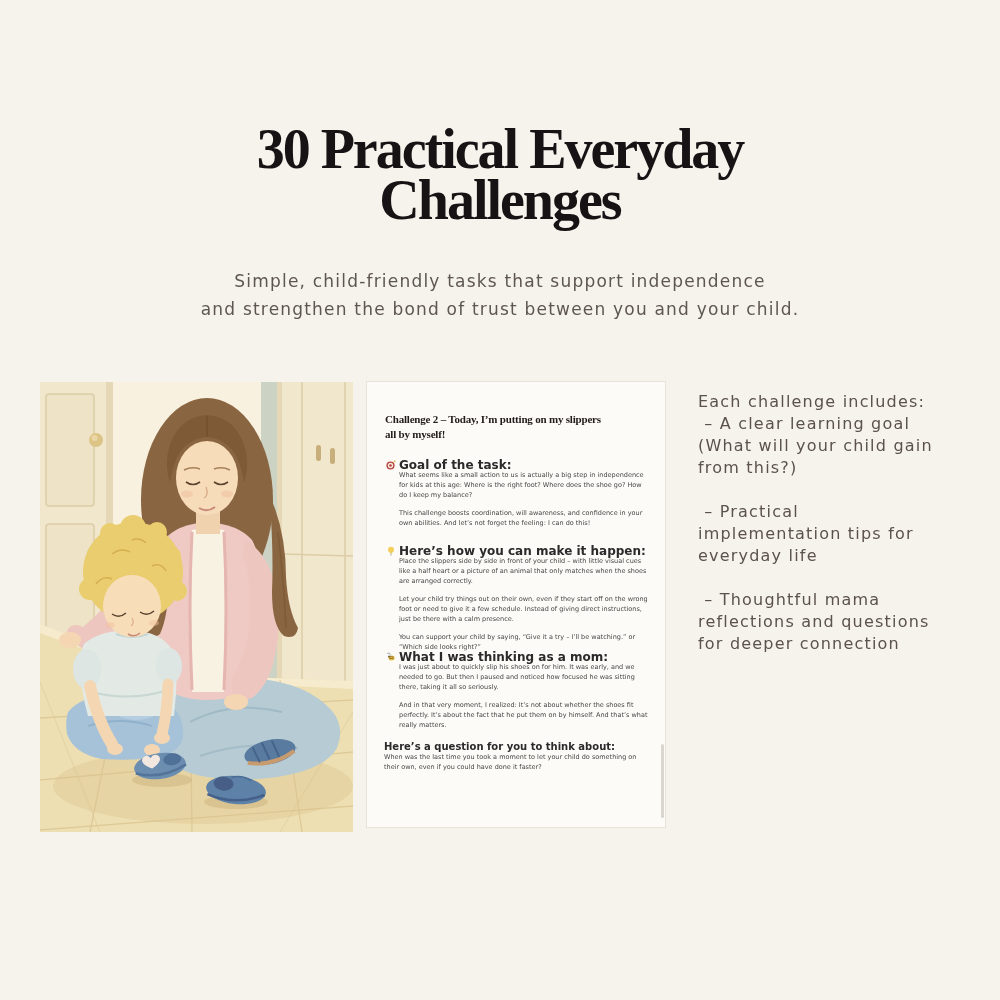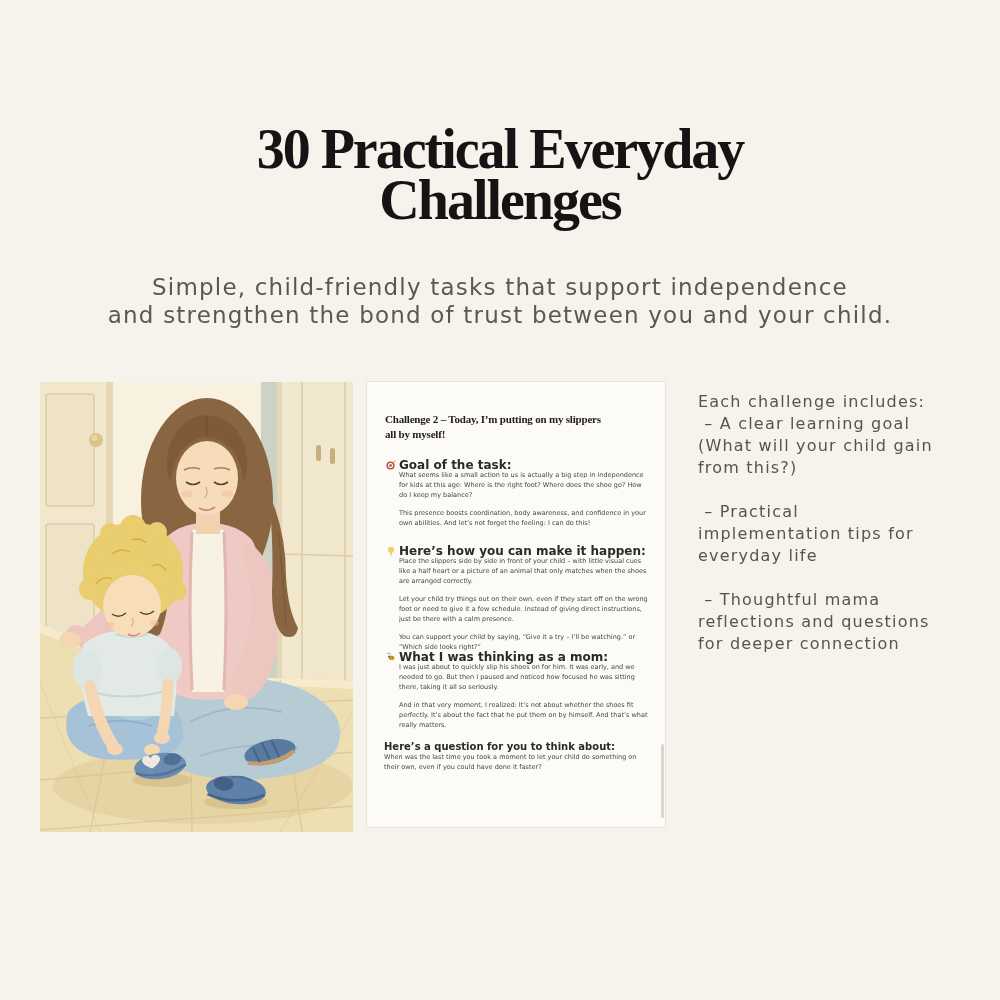--- a/index.html
+++ b/index.html
@@ -15,21 +15,21 @@
     position:absolute;top:86px;left:0;width:1000px;
     text-align:center;
     font-family:"Liberation Serif","DejaVu Serif",serif;
     font-weight:bold;
     font-size:56px;line-height:51px;letter-spacing:-2px;
     color:#171314;
   }
   .subtitle{
     position:absolute;top:250px;left:0;width:1000px;
     text-align:center;
-    font-size:23px;line-height:28px;letter-spacing:1.2px;
+    font-size:17px;line-height:28px;letter-spacing:1.2px;
     font-weight:500;color:#5e5652;
   }
 
   
   .illo{position:absolute;left:40px;top:382px;width:313px;height:450px;}
   .illo svg{display:block;width:100%;height:100%;}
 
   
   .sheet{
     position:absolute;left:367px;top:382px;width:298px;height:445px;
@@ -227,21 +227,21 @@
         <svg viewBox="0 0 10 10">
             <circle cx="4.5" cy="5.5" r="4.1" fill="#b8453e"></circle>
             <circle cx="4.5" cy="5.5" r="2.7" fill="#f3e9e2"></circle>
             <circle cx="4.5" cy="5.5" r="1.3" fill="#b8453e"></circle>
             <path d="M6.8 3.2 L9.2 0.8 M8.2 0.5 L9.5 1.8" stroke="#e8a13c" stroke-width="0.9" fill="none"></path>
           </svg>
       </span>
       <div class="ws-body">
         <div class="ws-heading">Goal of the task:</div>
         <p class="ws-p">What seems like a small action to us is actually a big step in independence for kids at this age: Where is the right foot? Where does the shoe go? How do I keep my balance?</p>
-        <p class="ws-p">This presence boosts coordination, body awareness, and confidence in your own abilities. And let’s not forget the feeling: I can do this!</p>
+        <p class="ws-p">This challenge boosts coordination, will awareness, and confidence in your own abilities. And let’s not forget the feeling: I can do this!</p>
       </div>
     </div>
 
     <div class="ws-section" style="top:164px">
       <span class="ws-icon">
         <svg viewBox="0 0 10 10">
             <circle cx="5" cy="3.8" r="3" fill="#f5cf5a"></circle>
             <path d="M3.6 5.8 L6.4 5.8 L6 7.2 L4 7.2 Z" fill="#f5cf5a"></path>
             <rect x="3.9" y="7.2" width="2.2" height="1.3" rx="0.5" fill="#c9c4b4"></rect>
             <rect x="4.2" y="8.7" width="1.6" height="0.8" rx="0.4" fill="#b5b0a0"></rect>

